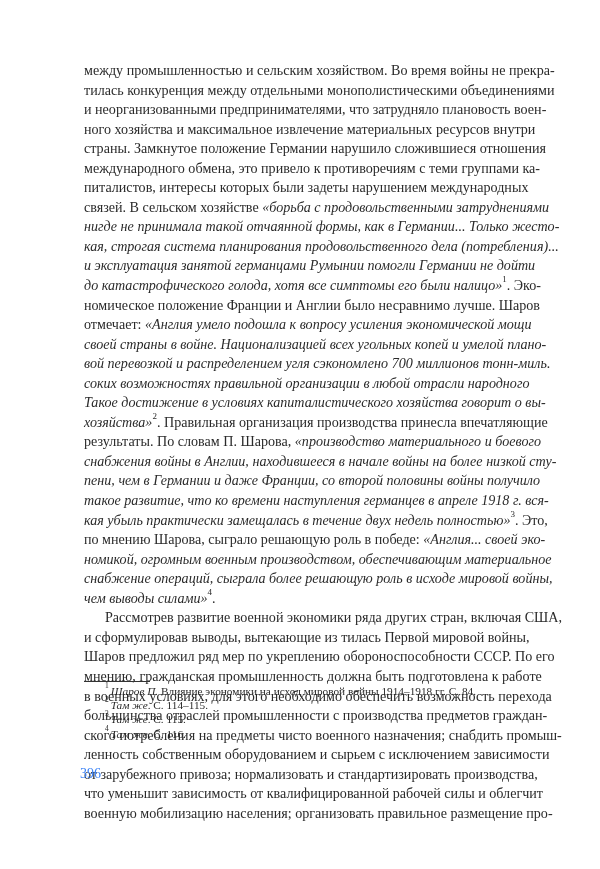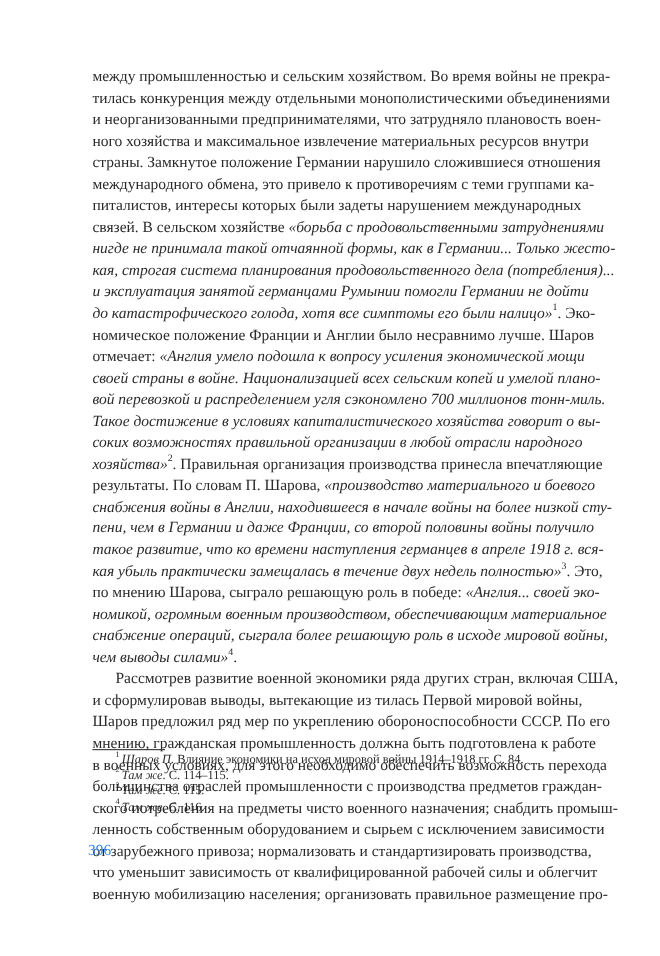--- a/index.html
+++ b/index.html
@@ -33,24 +33,24 @@
       <span class="line"><span>страны. Замкнутое положение Германии нарушило сложившиеся отношения</span></span>
       <span class="line"><span>международного обмена, это привело к противоречиям с теми группами ка-</span></span>
       <span class="line"><span>питалистов, интересы которых были задеты нарушением международных</span></span>
       <span class="line"><span>связей. В сельском хозяйстве </span><i>«борьба с продовольственными затруднениями</i></span>
       <span class="line"><i>нигде не принимала такой отчаянной формы, как в Германии... Только жесто-</i></span>
       <span class="line"><i>кая, строгая система планирования продовольственного дела (потребления)...</i></span>
       <span class="line"><i>и эксплуатация занятой германцами Румынии помогли Германии не дойти</i></span>
       <span class="line"><i>до катастрофического голода, хотя все симптомы его были налицо»</i><sup>1</sup><span>. Эко-</span></span>
       <span class="line"><span>номическое положение Франции и Англии было несравнимо лучше. Шаров</span></span>
       <span class="line"><span>отмечает: </span><i>«Англия умело подошла к вопросу усиления экономической мощи</i></span>
-      <span class="line"><i>своей страны в войне. Национализацией всех сельским копей и умелой плано-</i></span>
+      <span class="line"><i>своей страны в войне. Национализацией всех угольных копей и умелой плано-</i></span>
       <span class="line"><i>вой перевозкой и распределением угля сэкономлено 700 миллионов тонн-миль.</i></span>
+      <span class="line"><i>соких возможностях правильной организации в любой отрасли народного</i></span>
       <span class="line"><i>Такое достижение в условиях капиталистического хозяйства говорит о вы-</i></span>
-      <span class="line"><i>соких возможностях правильной организации в любой отрасли народного</i></span>
       <span class="line"><i>хозяйства»</i><sup>2</sup><span>. Правильная организация производства принесла впечатляющие</span></span>
       <span class="line"><span>результаты. По словам П. Шарова, </span><i>«производство материального и боевого</i></span>
       <span class="line"><i>снабжения войны в Англии, находившееся в начале войны на более низкой сту-</i></span>
       <span class="line"><i>пени, чем в Германии и даже Франции, со второй половины войны получило</i></span>
       <span class="line"><i>такое развитие, что ко времени наступления германцев в апреле 1918 г. вся-</i></span>
       <span class="line"><i>кая убыль практически замещалась в течение двух недель полностью»</i><sup>3</sup><span>. Это,</span></span>
       <span class="line"><span>по мнению Шарова, сыграло решающую роль в победе: </span><i>«Англия... своей эко-</i></span>
       <span class="line"><i>номикой, огромным военным производством, обеспечивающим материальное</i></span>
       <span class="line"><i>снабжение операций, сыграла более решающую роль в исходе мировой войны,</i></span>
       <span class="line last"><i>чем выводы силами»</i><sup>4</sup><span>.</span></span>

